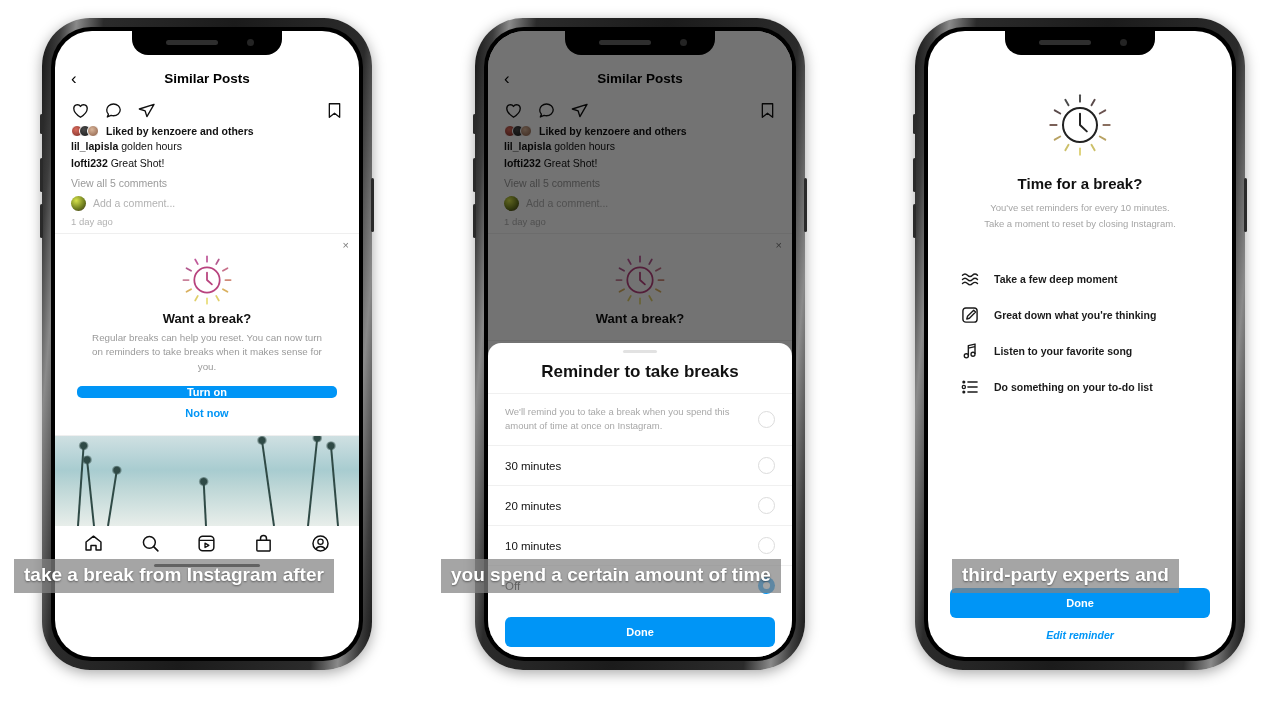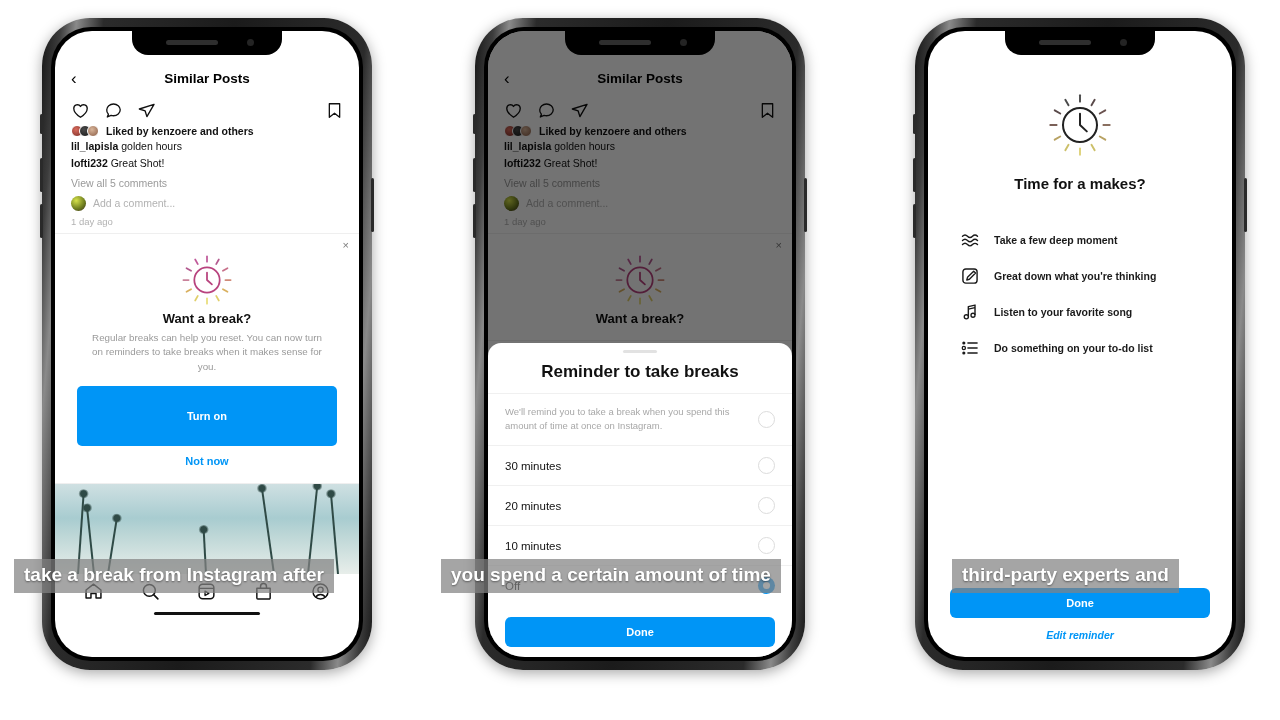--- a/index.html
+++ b/index.html
@@ -129,21 +129,21 @@
   .card-title { font-size:13px; font-weight:bold; color:#111; margin-top:3px; }
   .card-sub {
     font-size:9.8px; color:#9a9a9a; line-height:1.5;
     margin:5px 10px 11px; 
   }
   .btn-primary {
     display:block; width:100%;
     background:#0095f6; color:#fff;
     font-size:11px; font-weight:bold;
     border:none; border-radius:5px;
-    padding:24px 0; text-align:center;
+    padding:0 0; text-align:center;
   }
   .btn-link {
     display:block; width:100%; text-align:center;
     color:#0095f6; font-size:11px; font-weight:bold;
     padding:9px 0 2px;
   }
 
   
   .clockwrap { position:relative; width:56px; height:56px; margin:0 auto; }
   .clockwrap svg { width:56px; height:56px; display:block; }
@@ -603,21 +603,25 @@
                 <line x1="18.2" y1="55.8" x2="21.2" y2="50.6" stroke="#ccc06a"></line>
                 <line x1="8.2" y1="45.8" x2="13.4" y2="42.8" stroke="#b8a263"></line>
                 <line x1="4" y1="32" x2="10" y2="32" stroke="#7a6058"></line>
                 <line x1="8.2" y1="18.2" x2="13.4" y2="21.2" stroke="#5a4a4a"></line>
                 <line x1="18.2" y1="8.2" x2="21.2" y2="13.4" stroke="#4a4a4a"></line>
               </g>
               <circle cx="32" cy="32" r="16" fill="none" stroke="#222" stroke-width="1.9"></circle>
               <path d="M32 21.5V32l6.4 6" fill="none" stroke="#222" stroke-width="1.9" stroke-linecap="round" stroke-linejoin="round"></path>
             </svg>
           </div>
-          <div class="p3-title">Time for a makes?</div>
+          <div class="p3-title">Time for a break?</div>
+          <div class="p3-sub">
+            <span style="display:block;">You've set reminders for every 10 minutes.</span>
+            <span style="display:block;">Take a moment to reset by closing Instagram.</span>
+          </div>
 
           <div class="tip-list">
             <div class="tip">
               <svg class="tip-ico" viewBox="0 0 24 24">
                 <path d="M3 7.5c2-2 4-2 6 0s4 2 6 0 4-2 6 0" fill="none" stroke="#1a1a1a" stroke-width="1.7" stroke-linecap="round"></path>
                 <path d="M3 12.5c2-2 4-2 6 0s4 2 6 0 4-2 6 0" fill="none" stroke="#1a1a1a" stroke-width="1.7" stroke-linecap="round"></path>
                 <path d="M3 17.5c2-2 4-2 6 0s4 2 6 0 4-2 6 0" fill="none" stroke="#1a1a1a" stroke-width="1.7" stroke-linecap="round"></path>
               </svg>
               <span class="tip-txt">Take a few deep moment</span>
             </div>

